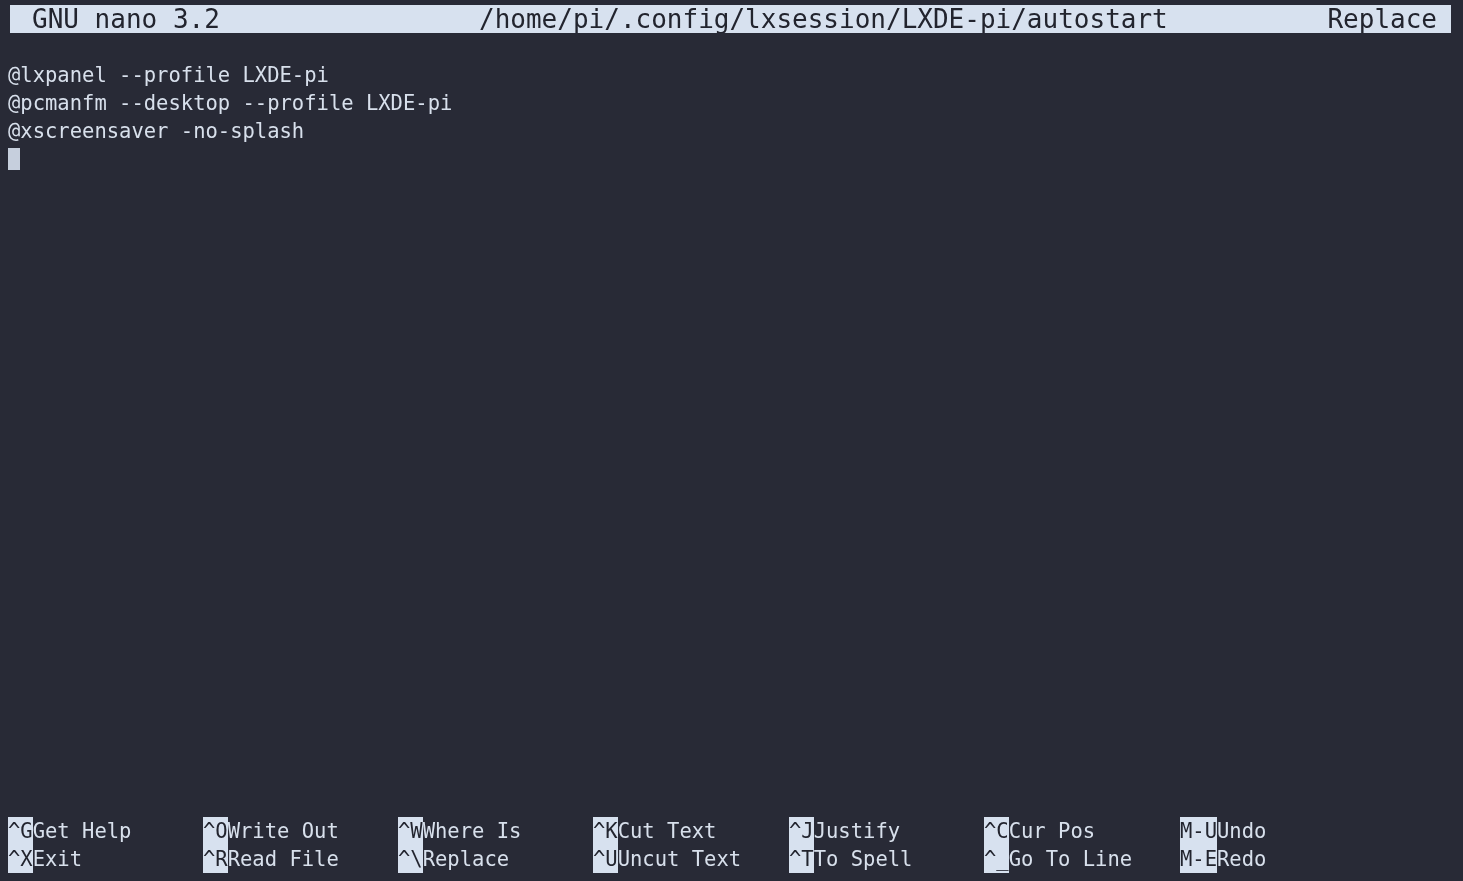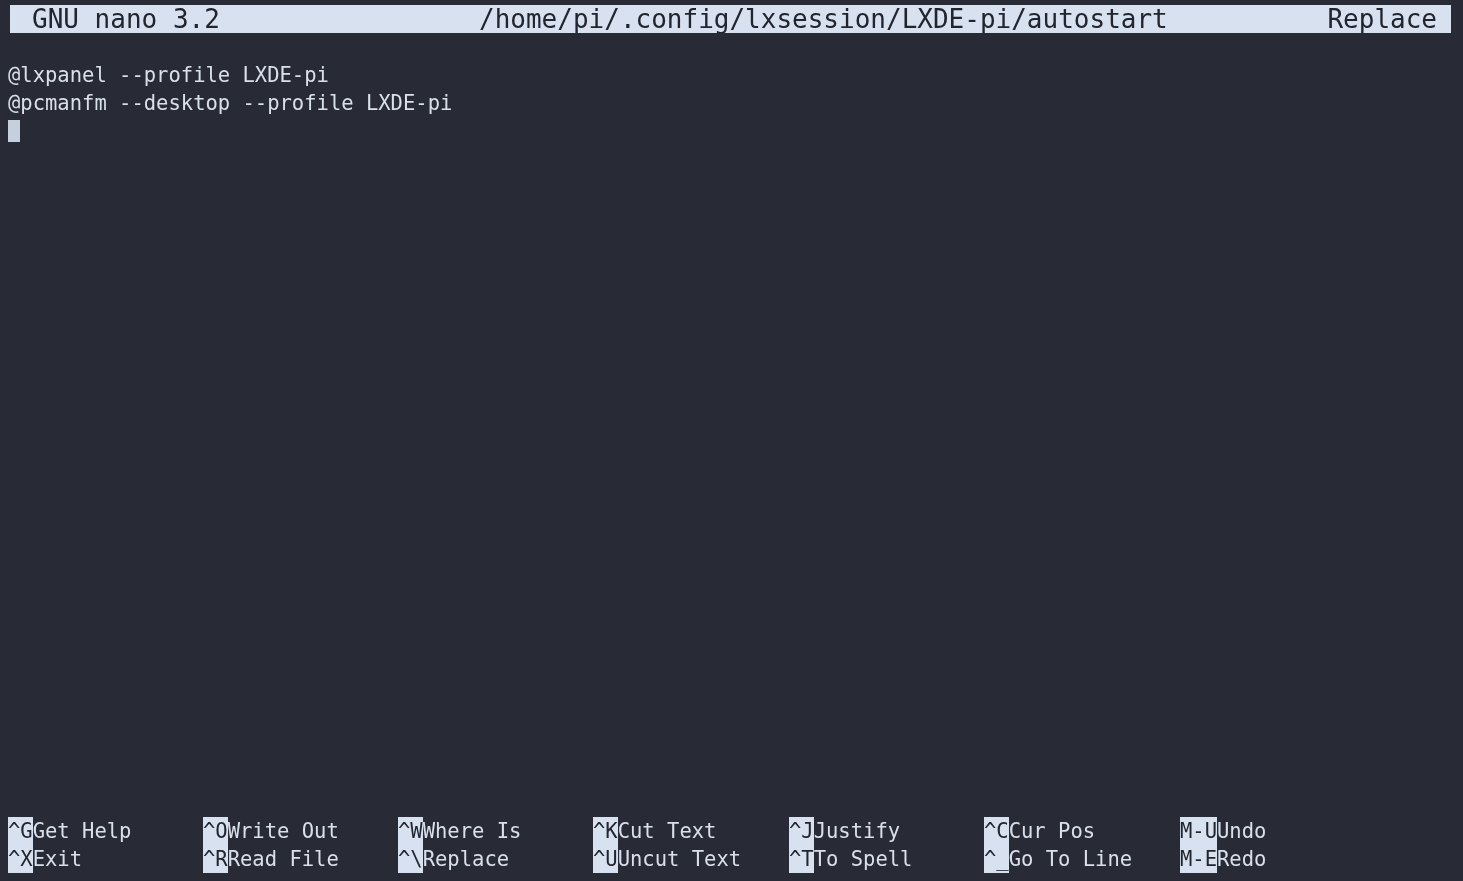--- a/index.html
+++ b/index.html
@@ -117,20 +117,21 @@
 
   <div class="titlebar">
     <span class="seg tb-app">GNU nano 3.2</span>
     <span class="seg tb-path">/home/pi/.config/lxsession/LXDE-pi/autostart</span>
     <span class="seg tb-state">Replace</span>
   </div>
 
   <div class="editor" id="editor-area">
       <div class="line"><span>@lxpanel --profile LXDE-pi</span></div>
       <div class="line"><span>@pcmanfm --desktop --profile LXDE-pi</span></div>
+      <div class="line"><span>@xscreensaver -no-splash</span></div>
       <div class="line"><span class="cursor"></span></div>
     </div>
 
   <div class="shortcuts">
     <div class="sc-row" id="sc-row-1"><div class="sc-item" style="left: 8px;"><span class="sc-key">^G</span><span class="sc-label">Get Help</span></div><div class="sc-item" style="left: 203px;"><span class="sc-key">^O</span><span class="sc-label">Write Out</span></div><div class="sc-item" style="left: 398px;"><span class="sc-key">^W</span><span class="sc-label">Where Is</span></div><div class="sc-item" style="left: 593px;"><span class="sc-key">^K</span><span class="sc-label">Cut Text</span></div><div class="sc-item" style="left: 789px;"><span class="sc-key">^J</span><span class="sc-label">Justify</span></div><div class="sc-item" style="left: 984px;"><span class="sc-key">^C</span><span class="sc-label">Cur Pos</span></div><div class="sc-item" style="left: 1180px;"><span class="sc-key">M-U</span><span class="sc-label">Undo</span></div></div>
     <div class="sc-row" id="sc-row-2"><div class="sc-item" style="left: 8px;"><span class="sc-key">^X</span><span class="sc-label">Exit</span></div><div class="sc-item" style="left: 203px;"><span class="sc-key">^R</span><span class="sc-label">Read File</span></div><div class="sc-item" style="left: 398px;"><span class="sc-key">^\</span><span class="sc-label">Replace</span></div><div class="sc-item" style="left: 593px;"><span class="sc-key">^U</span><span class="sc-label">Uncut Text</span></div><div class="sc-item" style="left: 789px;"><span class="sc-key">^T</span><span class="sc-label">To Spell</span></div><div class="sc-item" style="left: 984px;"><span class="sc-key">^_</span><span class="sc-label">Go To Line</span></div><div class="sc-item" style="left: 1180px;"><span class="sc-key">M-E</span><span class="sc-label">Redo</span></div></div>
   </div>
 
 </div>
 

